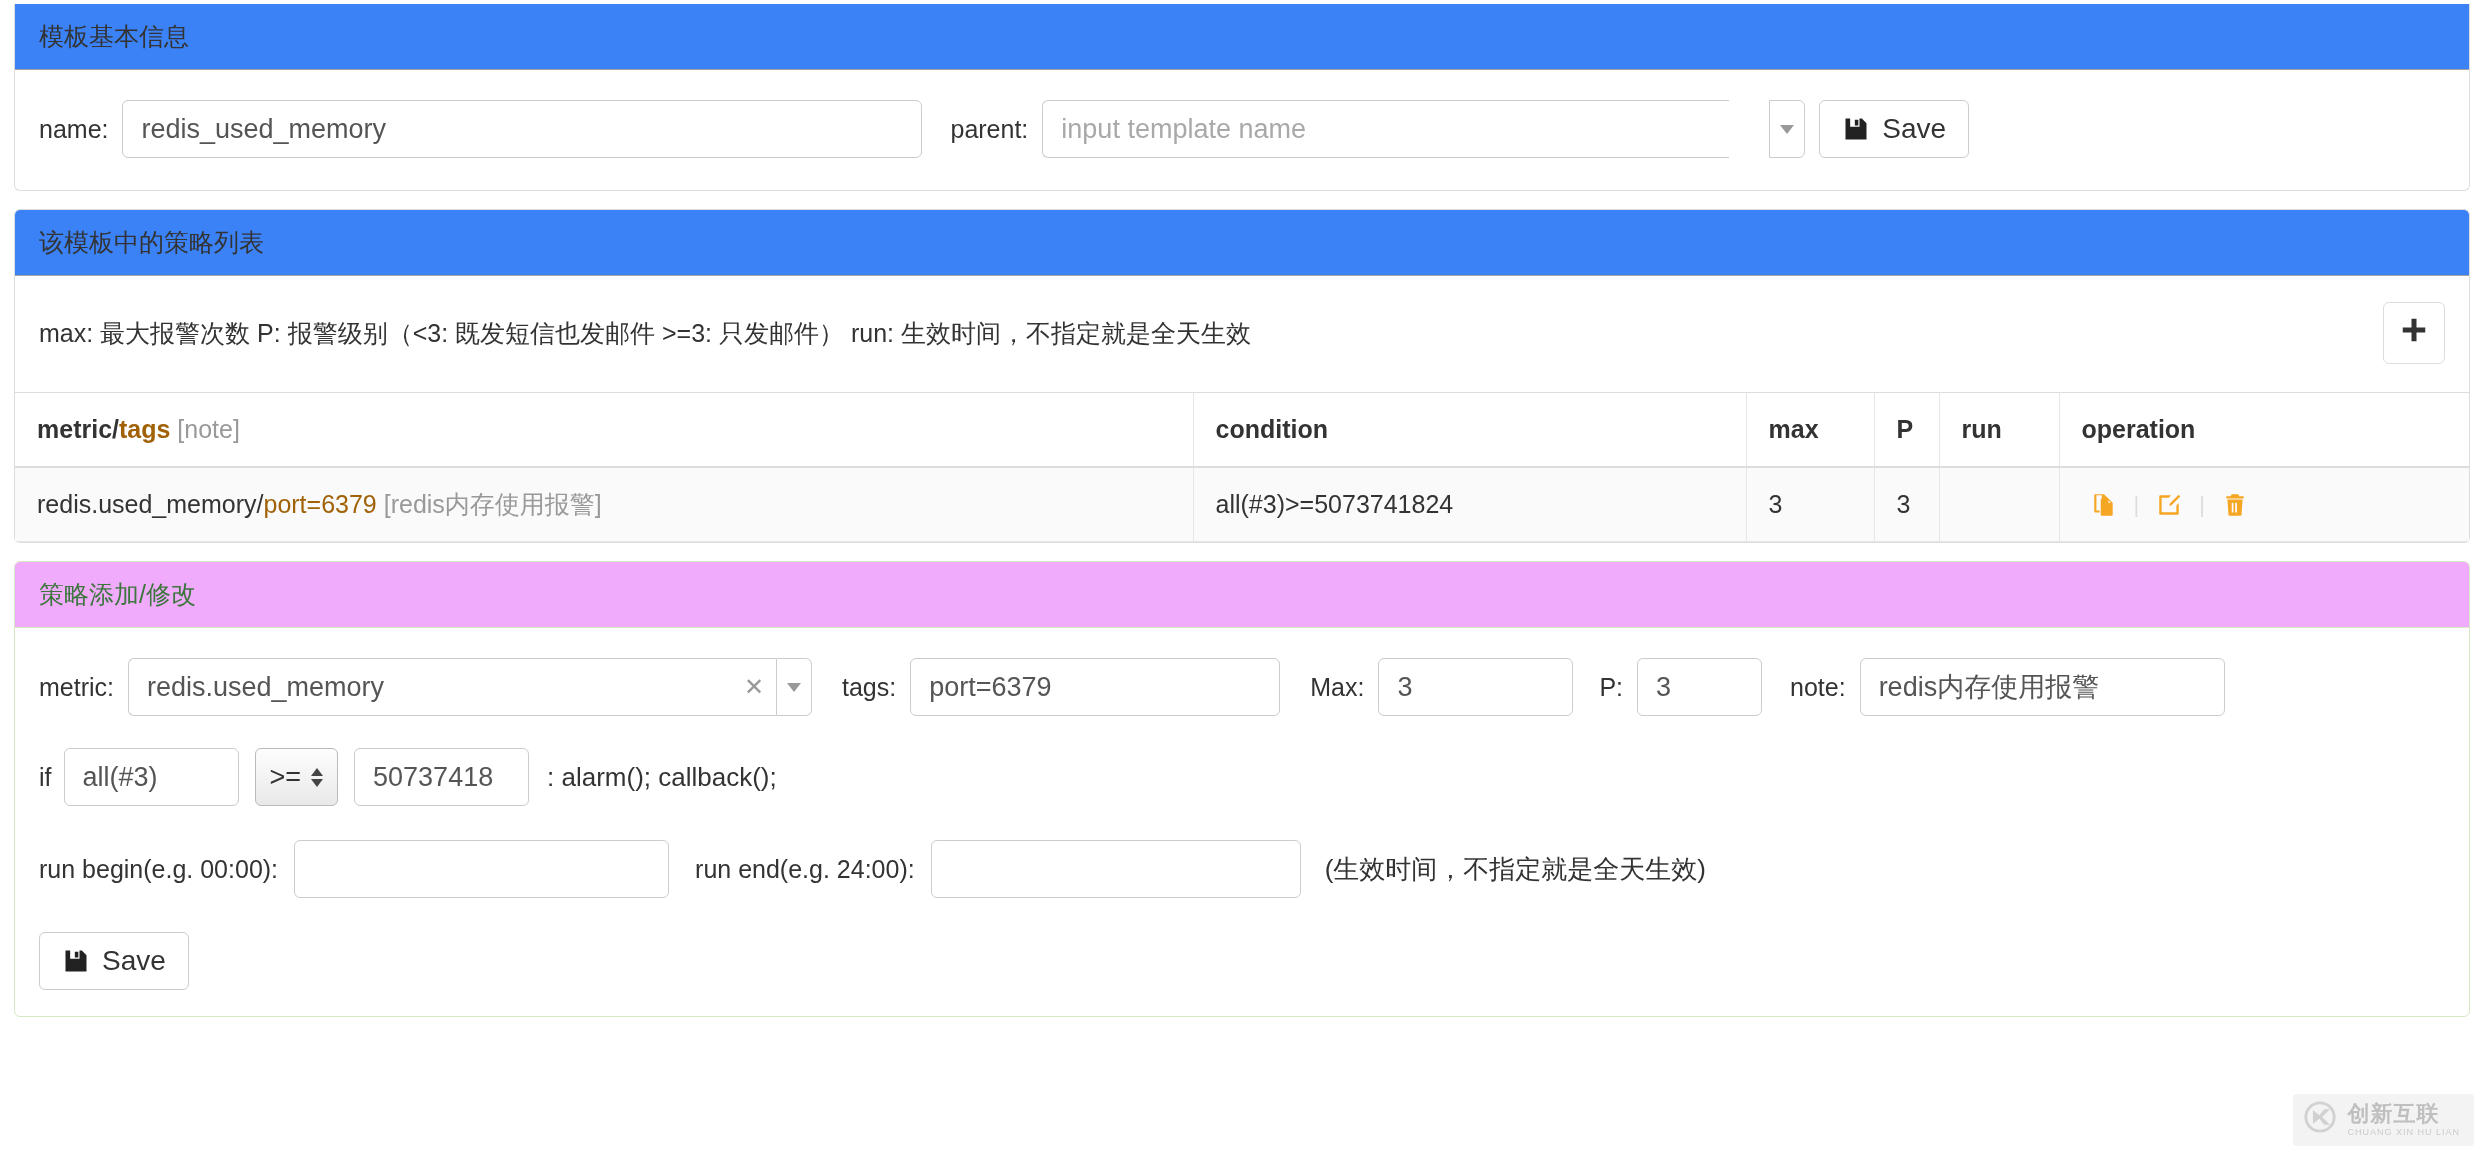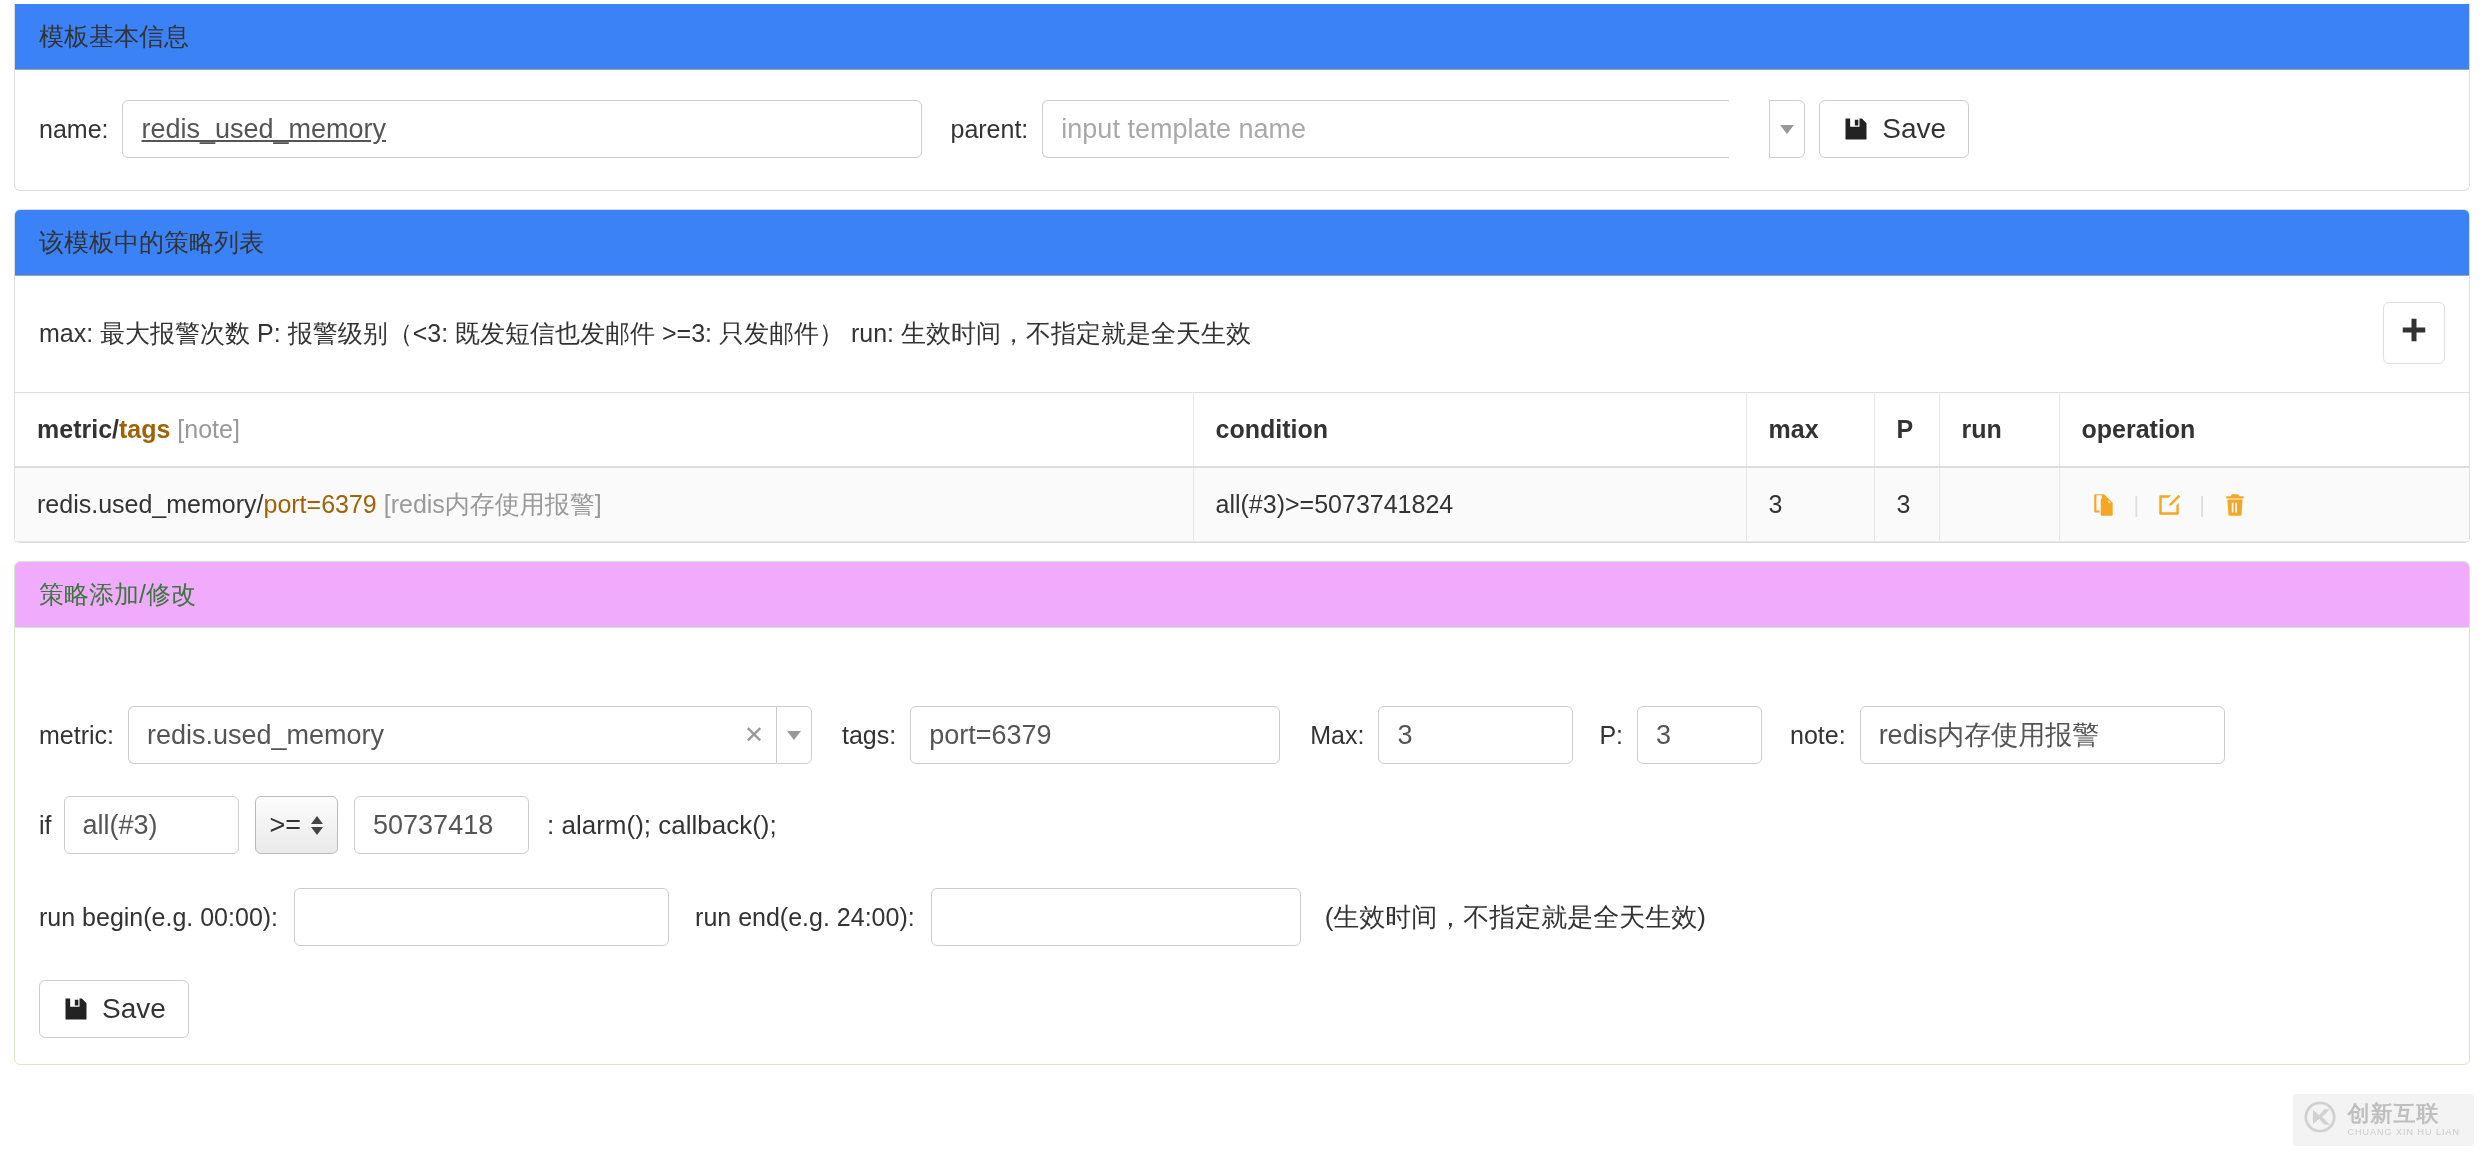--- a/index.html
+++ b/index.html
@@ -198,21 +198,21 @@
     padding: 0 8px;
   }
 
   
   .panel-green { border: 1px solid #d6e9c6; }
   .panel-green > .panel-head {
     background: #f0abfc;
     border-bottom: 1px solid #d6e9c6;
     color: #3c763d;
   }
-  .panel-green > .panel-body { padding: 30px 24px 26px 24px; margin-top: 48px; }
+  .panel-green > .panel-body { padding: 30px 24px 26px 24px; }
 
   .grow { display: flex; align-items: center; }
   .grow + .grow { margin-top: 26px; }
 
   .stepper {
     display: inline-flex;
     align-items: center;
     justify-content: center;
     gap: 10px;
     height: 58px;
@@ -265,21 +265,21 @@
 </head>
 <body>
 
 <div class="top-strip"></div>
 
 <section class="panel tpl-panel" style="margin-top:0;">
   <div class="panel-head">模板基本信息</div>
   <div class="panel-body" style="padding:30px 24px 32px 24px;">
     <div class="form-row">
       <span class="fld-label">name:</span>
-      <span class="input" style="width:800px;text-decoration:underline;">redis_used_memory</span>
+      <span class="input" style="width:800px;">redis_used_memory</span>
 
       <span class="fld-label" style="padding-left:28px;">parent:</span>
       <span class="combo" style="width:763px;gap:40px;">
         <span class="combo-field ph">input template name</span>
         <span class="combo-arrow">
             <i class="caret"></i>
           </span>
       </span>
 
       <button class="btn" style="margin-left:14px;">

